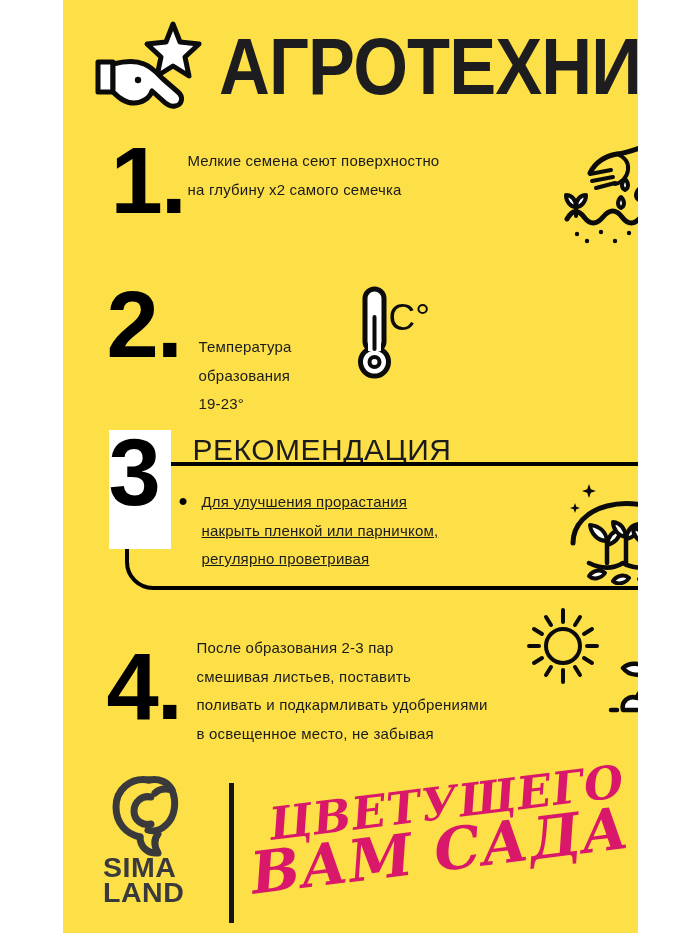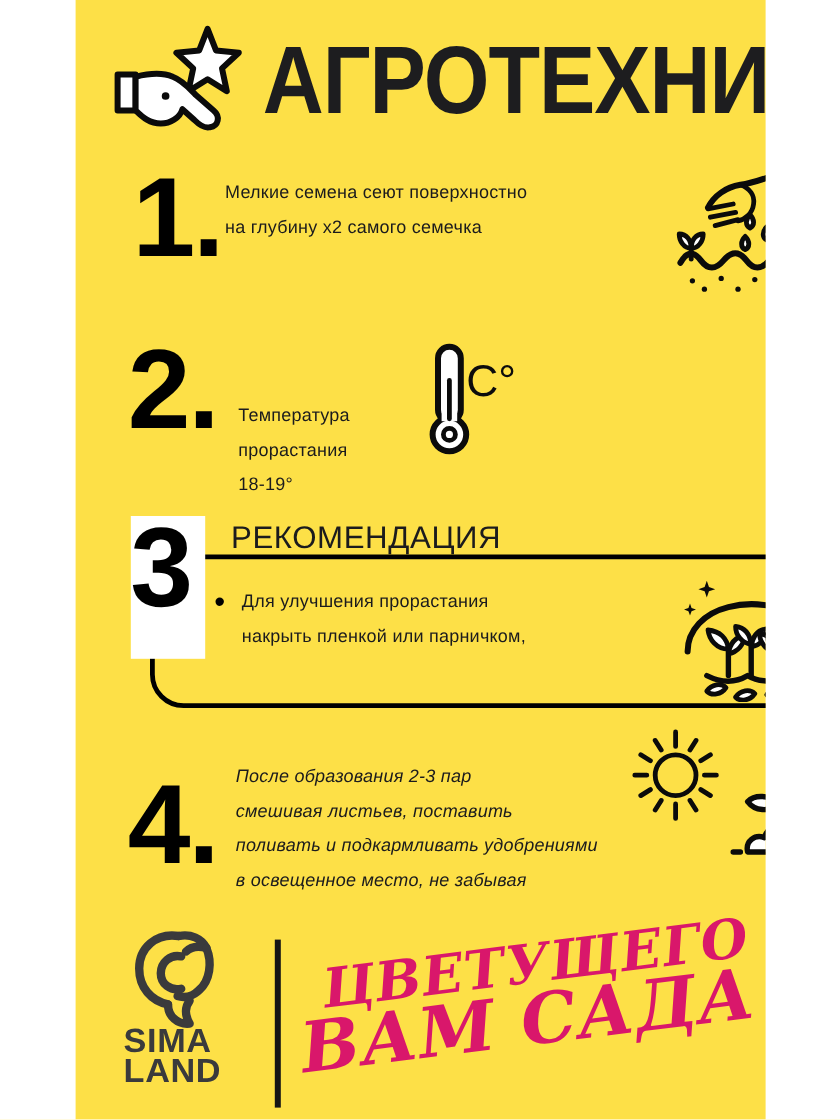--- a/index.html
+++ b/index.html
@@ -20,21 +20,21 @@
   .n4 { left:44px;  top:646px; }
 
   
   .steptext { font-size:15px; line-height:28.5px; color:#1b1b1d; letter-spacing:0.2px; }
   .steptext div { white-space:nowrap; }
   .t1 { left:125px; top:147px; }
   .t2 { left:136px; top:301px;margin-top:32px; }
   .t4 { left:134px; top:634px; }
 
   
-  .rec-heading { left:130px; top:433px; font-size:26px; color:#1b1b1d; letter-spacing:0.5px; }
+  .rec-heading { left:130px; top:433px; font-size:30px; color:#1b1b1d; letter-spacing:0.5px; }
   .rec-box { left:62px; top:462px; width:582px; height:128px; border:4.5px solid #000; border-radius:28px; z-index:1; }
   .rec-bullet { left:50px; top:20px; font-size:26px; color:#000; }
   .rec-text { left:73px; top:22px; }
   .box-icon { right:14px; top:13px; }
 
   
   .hdr-icon   { left:30px;  top:20px; }
   .sow-icon   { left:500px; top:137px; }
   .thermo     { left:289px; top:285px; }
   .c-label    { left:326px; top:297px; font-size:37px; color:#0c0c0c; font-weight:400; }
@@ -97,40 +97,41 @@
       <circle class="dot" cx="66" cy="96" r="2.2"></circle>
         <circle class="dot" cx="82" cy="103" r="2.2"></circle>
       <circle class="dot" cx="96" cy="94" r="2.2"></circle>
         <circle class="dot" cx="104" cy="101" r="2.2"></circle>
     </svg>
   </div>
 
   <div class="abs num n2">2.</div>
   <div class="abs steptext t2" style="color: rgb(27, 27, 29);">
     <div>Температура</div>
-    <div>прорастания</div>
-    <div>18-19°</div>
+    <div>образования</div>
+    <div>19-23°</div>
   </div>
   <div class="abs thermo">
     <svg width="46" height="96" viewBox="0 0 46 96">
       <rect class="sf" stroke-width="5" x="13" y="4" width="19" height="62" rx="9.5"></rect>
       <circle class="sf" stroke-width="5" cx="22.5" cy="77" r="14"></circle>
       <rect x="16" y="56" width="13" height="10" fill="#fff" stroke="none"></rect>
       <line class="s" stroke-width="4" x1="22.5" y1="32" x2="22.5" y2="64"></line>
       <circle class="sf" stroke-width="4" cx="22.5" cy="77" r="5"></circle>
     </svg>
   </div>
   <div class="abs c-label">C°</div>
 
   <div class="abs rec-heading">РЕКОМЕНДАЦИЯ</div>
   <div class="abs rec-box">
     <div class="abs rec-bullet">•</div>
-    <div class="abs steptext rec-text" style="color: rgb(27, 27, 29);">
+    <div class="abs steptext rec-text" style="color: rgb(27, 27, 29); text-decoration: underline;">
       <div>Для улучшения прорастания</div>
       <div>накрыть пленкой или парничком,</div>
+      <div>регулярно проветривая</div>
     </div>
     <div class="abs box-icon">
       <svg width="126" height="106" viewBox="0 0 126 106">
         <path class="s" stroke-width="5" d="M10,64 C10,46 24,32 44,27 C66,21 94,26 108,40 C114,46 117,54 117,62"></path>
         <path class="s" stroke-width="4.5" d="M26,84 C38,90 50,90 60,84 C70,90 84,90 96,84"></path>
         <path class="s" stroke-width="4.5" d="M44,84 V62 M63,84 V58 M83,84 V64"></path>
         <path class="sf" stroke-width="4" d="M44,62 C34,62 28,54 27,46 C37,47 43,53 44,62 Z"></path>
         <path class="sf" stroke-width="4" d="M44,66 C52,64 57,58 58,50 C49,52 45,58 44,66 Z"></path>
         <path class="sf" stroke-width="4" d="M63,58 C55,57 50,50 50,43 C58,44 62,50 63,58 Z"></path>
         <path class="sf" stroke-width="4" d="M63,60 C71,59 76,52 76,45 C68,46 64,52 63,60 Z"></path>
@@ -143,21 +144,21 @@
         <path class="dot" d="M26,5 L27.8,10.2 L33,12 L27.8,13.8 L26,19 L24.2,13.8 L19,12 L24.2,10.2 Z"></path>
         <path class="dot" d="M12,24 L13.3,27.7 L17,29 L13.3,30.3 L12,34 L10.7,30.3 L7,29 L10.7,27.7 Z"></path>
         <path class="dot" d="M98,4 L99.6,8.4 L104,10 L99.6,11.6 L98,16 L96.4,11.6 L92,10 L96.4,8.4 Z"></path>
         <path class="dot" d="M114,22 L115.4,25.6 L119,27 L115.4,28.4 L114,32 L112.6,28.4 L109,27 L112.6,25.6 Z"></path>
       </svg>
     </div>
   </div>
   <div class="abs num n3">3</div>
 
   <div class="abs num n4">4.</div>
-  <div class="abs steptext t4" style="color: rgb(27, 27, 29); font-style: italic;">
+  <div class="abs steptext t4" style="color: rgb(27, 27, 29);">
     <div>После образования 2-3 пар</div>
     <div>смешивая листьев, поставить</div>
     <div>поливать и подкармливать удобрениями</div>
     <div>в освещенное место, не забывая</div>
   </div>
   <div class="abs sun-icon">
     <svg width="196" height="114" viewBox="0 0 196 114">
       <circle class="s" stroke-width="4" cx="40" cy="40" r="17"></circle>
       <path class="s" stroke-width="4" d="M64,40 L74,40 M61,52 L69,57 M52,61 L57,69 M40,64 L40,76 M28,61 L23,69 M19,52 L11,57 M16,40 L6,40 M19,28 L11,23 M28,19 L23,11 M40,16 L40,4 M52,19 L57,11 M61,28 L69,23"></path>
       <path class="s" stroke-width="4.5" d="M150,98 C148,80 150,66 166,53"></path>

